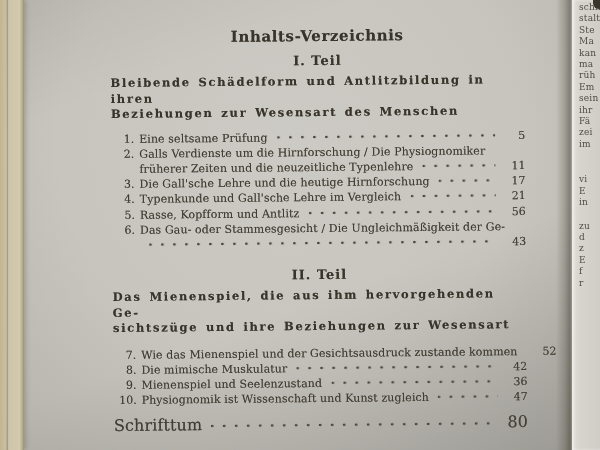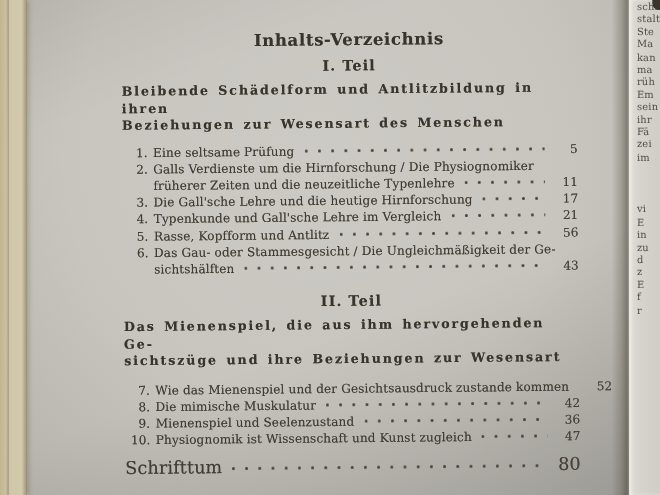--- a/index.html
+++ b/index.html
@@ -28,22 +28,22 @@
   .adjacent-page{
     position:absolute;right:0;top:0;bottom:0;width:28px;overflow:hidden;
     background:linear-gradient(90deg,#e0ded6 0%,#d6d4cc 30%,#cfcdc5 100%);
     box-shadow:inset 2px 0 3px rgba(255,255,255,0.5);
   }
   .adjacent-page .frag{
     white-space:pre-line;color:#514d44;font-size:9px;line-height:11.4px;
     padding-left:7px;letter-spacing:0.2px;
   }
   .frag-g1{margin-top:2px;}
-  .frag-g2{margin-top:36px;}
-  .frag-g3{margin-top:0;}
+  .frag-g2{margin-top:24px;}
+  .frag-g3{margin-top:12px;}
   .corner-mark{position:absolute;right:0;top:0;width:7px;height:9px;background:#3a352c;border-bottom-left-radius:6px;}
 
   
   .toc{
     position:absolute;left:112px;top:27px;width:414px;
     color:#403c33;transform:rotate(-0.55deg);
     text-shadow:0 0 0.5px rgba(64,58,46,0.55);
   }
   .toc-title{
     text-align:center;font-weight:bold;font-size:15px;letter-spacing:0.6px;
@@ -127,21 +127,20 @@
             <span class="pg">56</span>
         </div>
         <div class="row no-page">
           <span class="num">6.</span>
             <span class="txt">Das Gau- oder Stammesgesicht / Die Ungleichmäßigkeit der Ge-</span>
             <span class="leader"></span>
             <span class="pg"></span>
         </div>
         <div class="row">
           <span class="num"></span>
-            <span class="txt">sichtshälften</span>
             <span class="leader"></span>
             <span class="pg">43</span>
         </div>
       </div>
     </div>
 
     <div class="part part2">
       <div class="part-heading">II. Teil</div>
       <div class="part-subheading">Das Mienenspiel, die aus ihm hervorgehenden Ge-
 sichtszüge und ihre Beziehungen zur Wesensart</div>

